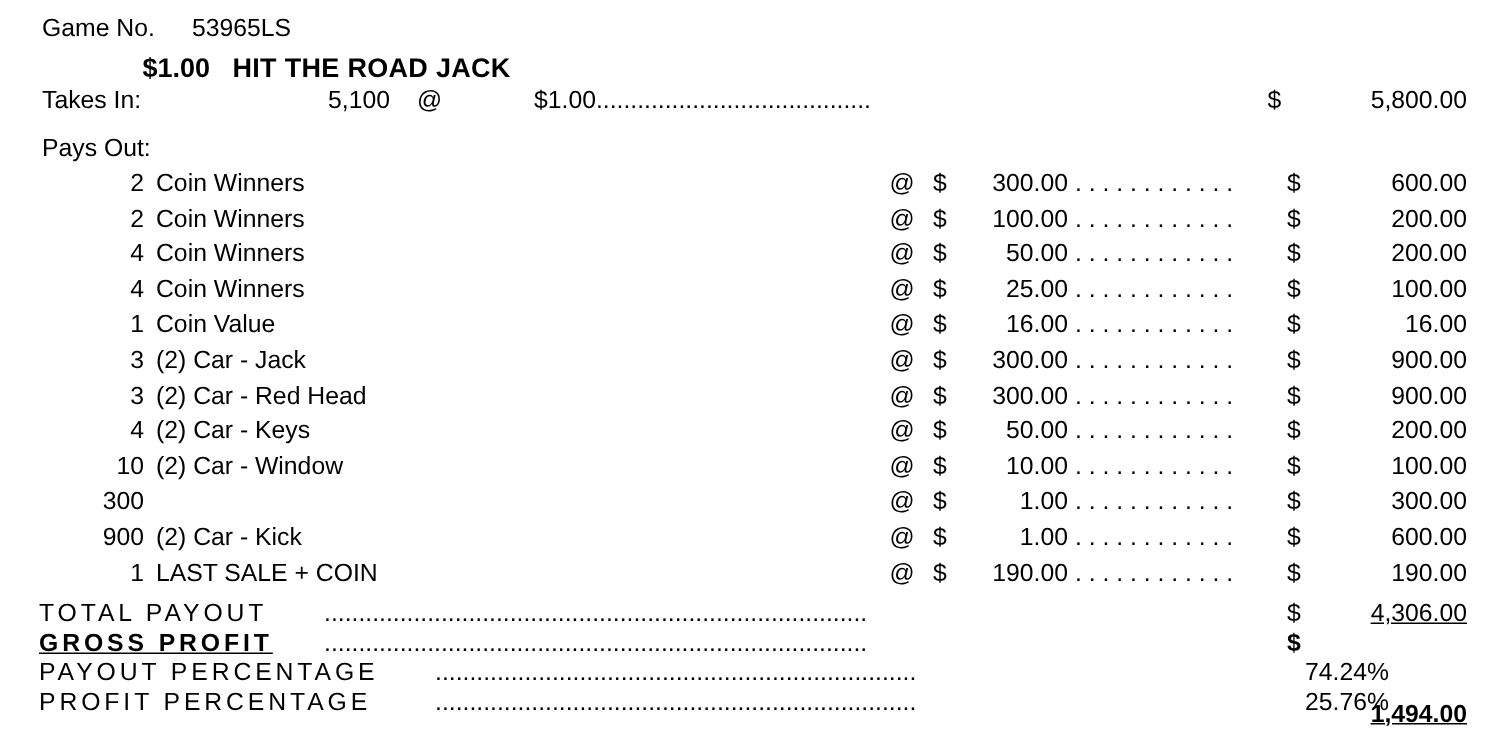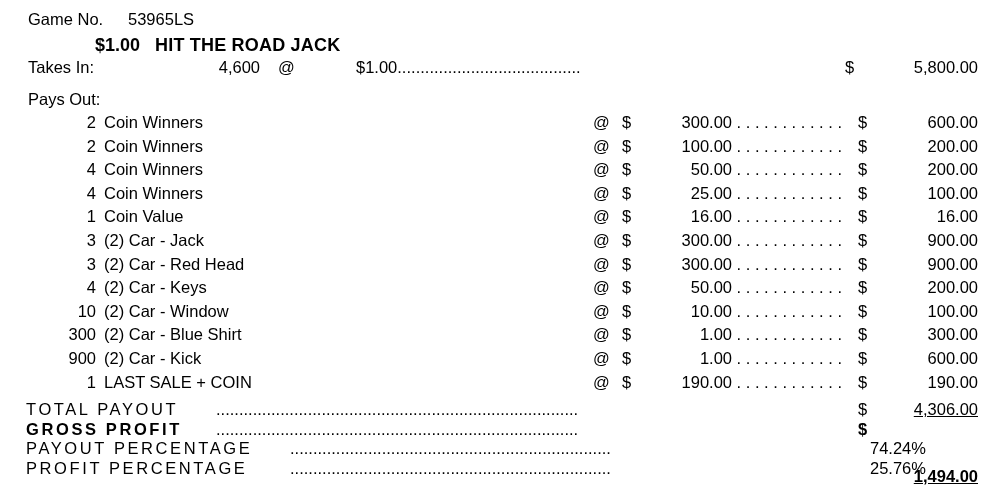--- a/index.html
+++ b/index.html
@@ -140,21 +140,20 @@
   .it-cur {
     position: absolute;
     left: 622px;
   }
   .it-amt {
     position: absolute;
     left: 630px;
     width: 240px;
     overflow: hidden;
     white-space: nowrap;
-    padding-left: 20px;
   }
   .it-amt .num {
     display: inline-block;
     width: 82px;
     text-align: right;
   }
   .it-dollar {
     position: absolute;
     left: 858px;
   }
@@ -178,20 +177,21 @@
     font-size: 16.5px;
   }
   .t-label {
     position: absolute;
     left: 26px;
     letter-spacing: 2.6px;
     white-space: nowrap;
   }
   .t-label.bold {
     font-weight: bold;
+    text-decoration: underline;
   }
   .t-dots {
     position: absolute;
     overflow: hidden;
     white-space: nowrap;
     color: #000;
   }
   .t-dots.d1 { left: 216px; width: 626px; }
   .t-dots.d2 { left: 216px; width: 626px; }
   .t-dots.d3 { left: 290px; width: 552px; }
@@ -226,21 +226,21 @@
       <span class="lbl-gameno">Game No.</span>
       <span class="val-gameno">53965LS</span>
     </div>
     <div class="row-title">
       <span class="price">$1.00</span><span class="game-title">HIT THE ROAD JACK</span>
     </div>
   </div>
 
   <div class="takes-row">
     <span class="takes-label">Takes In:</span>
-    <span class="takes-qty">4,600</span>
+    <span class="takes-qty">5,100</span>
     <span class="takes-at">@</span>
     <span class="takes-unit">$1.00........................................</span>
     <span class="takes-dollar">$</span>
     <span class="takes-total">5,800.00</span>
   </div>
 
   <div class="pays-out">Pays Out:</div>
 
   <div class="items">
 
@@ -329,21 +329,20 @@
       <span class="it-desc">(2) Car - Window</span>
       <span class="it-at">@</span>
       <span class="it-cur">$</span>
       <span class="it-amt"><span class="num">10.00</span> <span>. . . . . . . . . . . .</span></span>
       <span class="it-dollar">$</span>
       <span class="it-total">100.00</span>
     </div>
 
     <div class="item">
       <span class="it-qty">300</span>
-      <span class="it-desc">(2) Car - Blue Shirt</span>
       <span class="it-at">@</span>
       <span class="it-cur">$</span>
       <span class="it-amt"><span class="num">1.00</span> <span>. . . . . . . . . . . .</span></span>
       <span class="it-dollar">$</span>
       <span class="it-total">300.00</span>
     </div>
 
     <div class="item">
       <span class="it-qty">900</span>
       <span class="it-desc">(2) Car - Kick</span>

